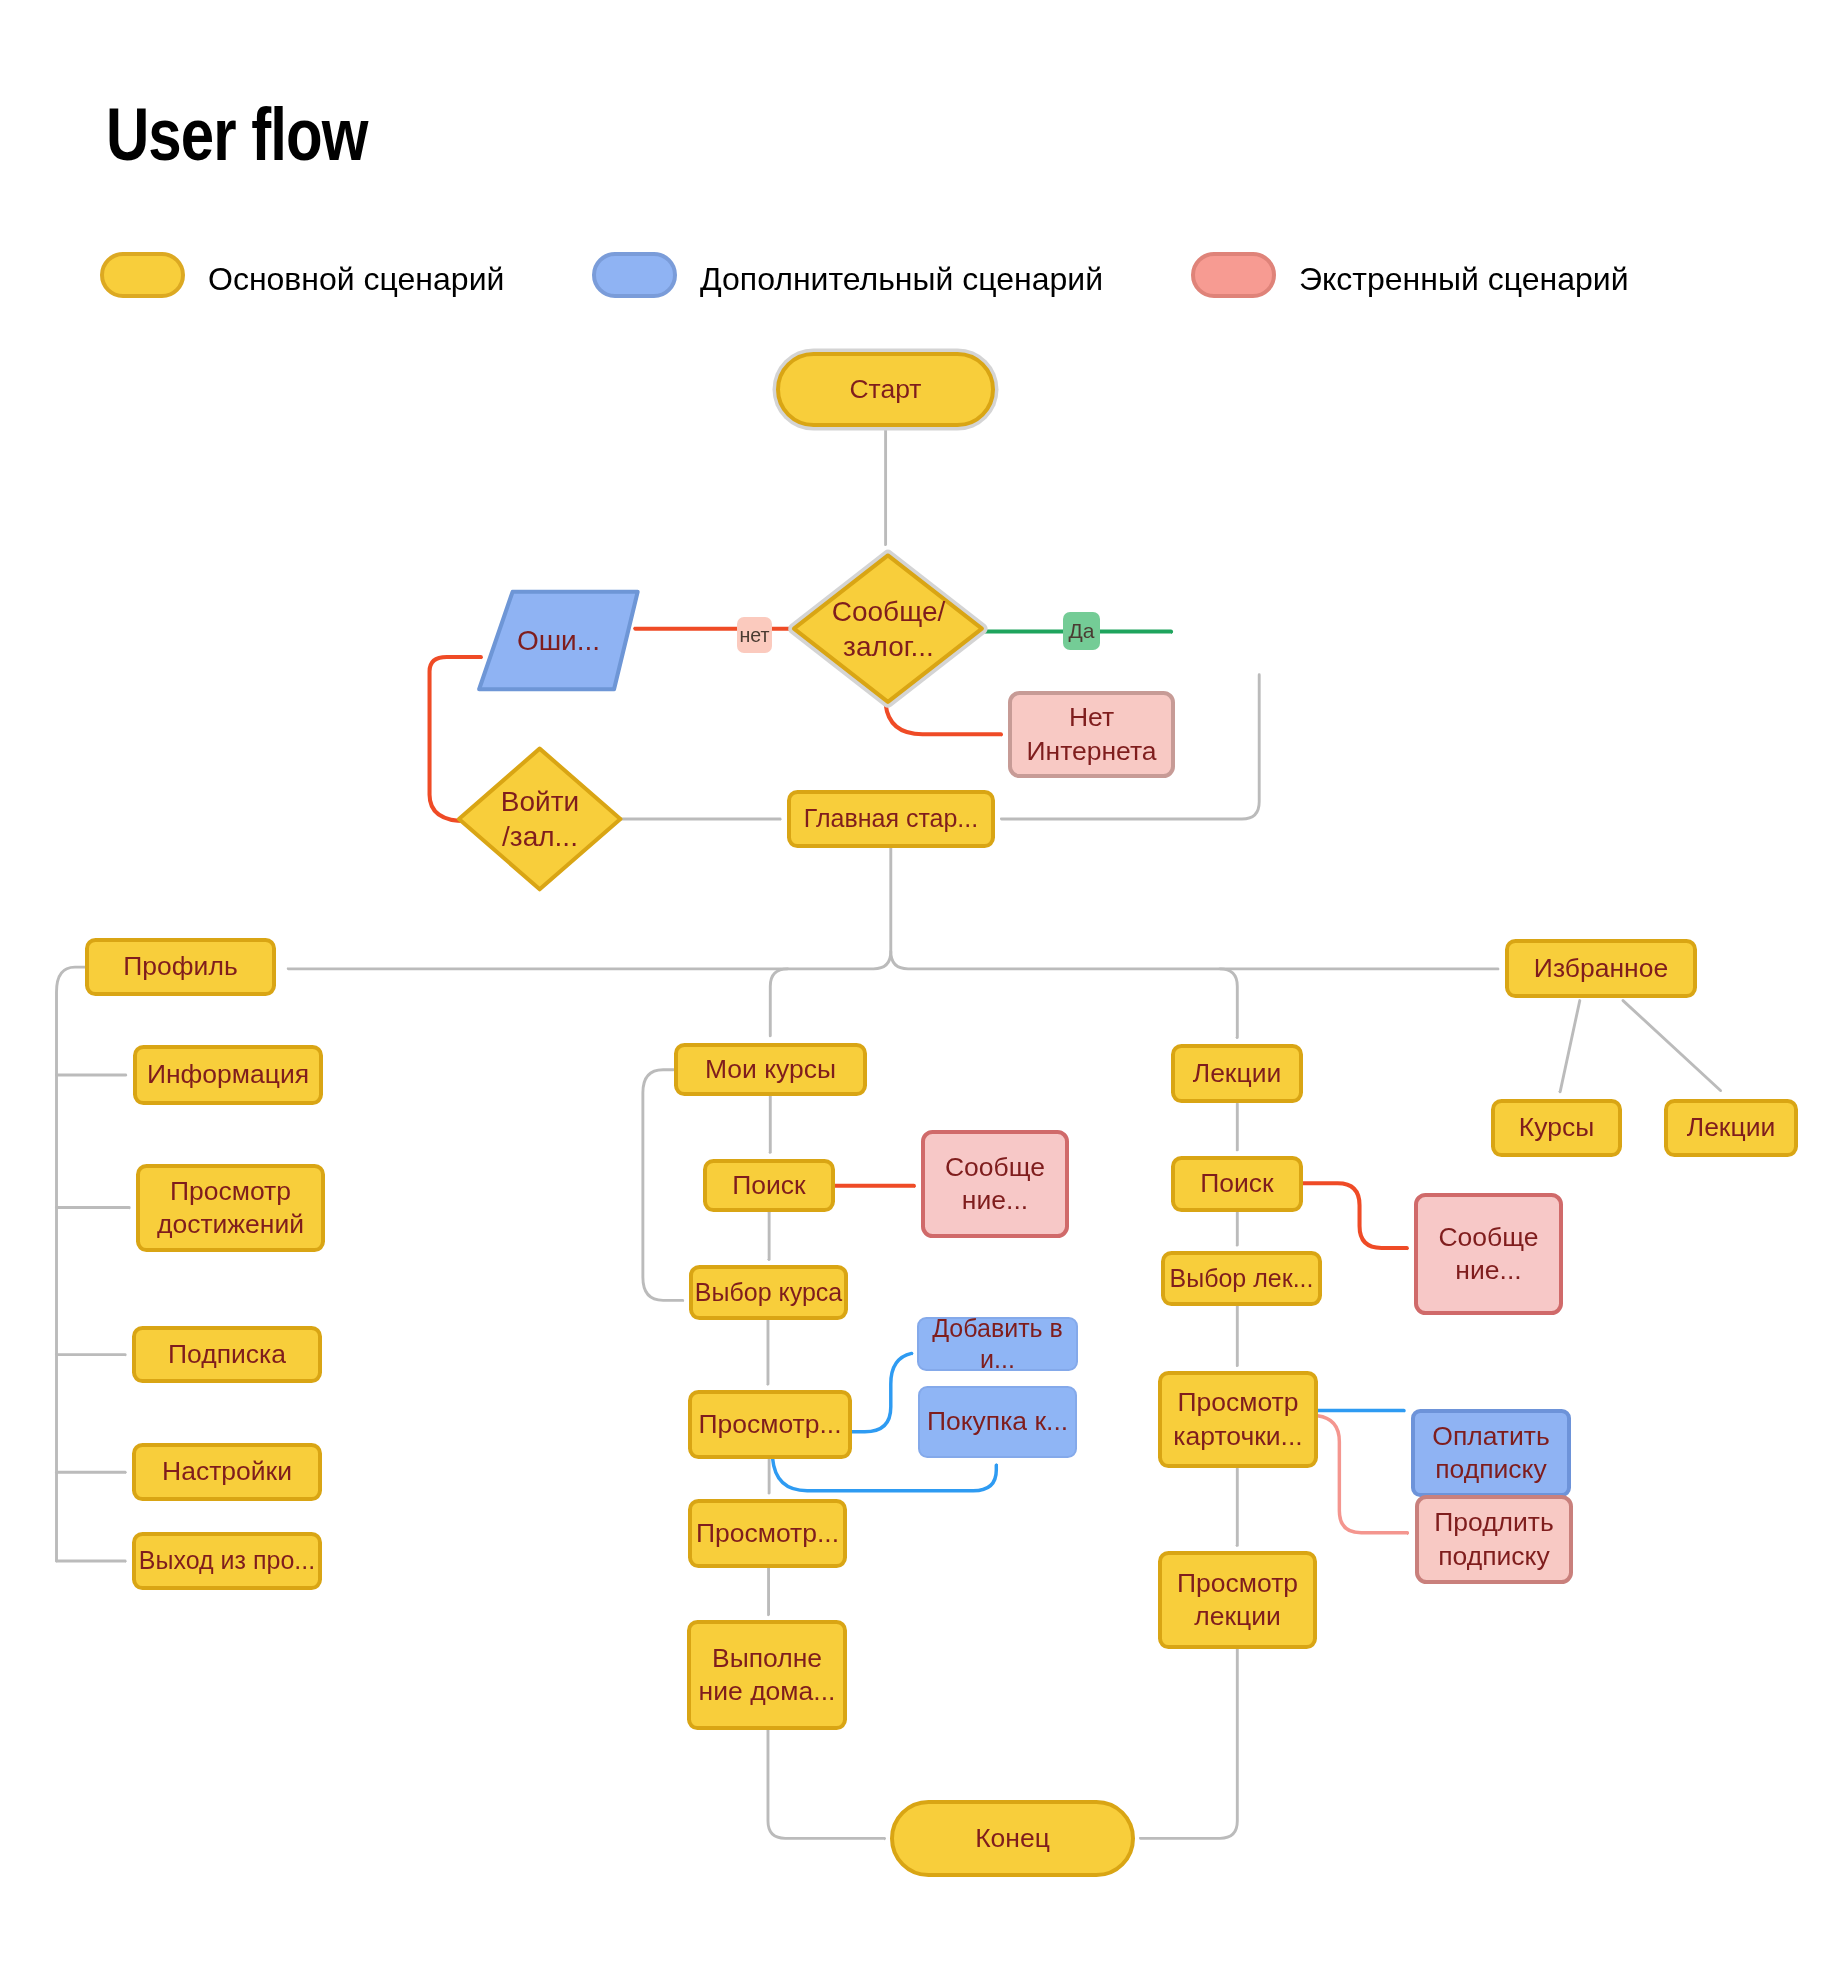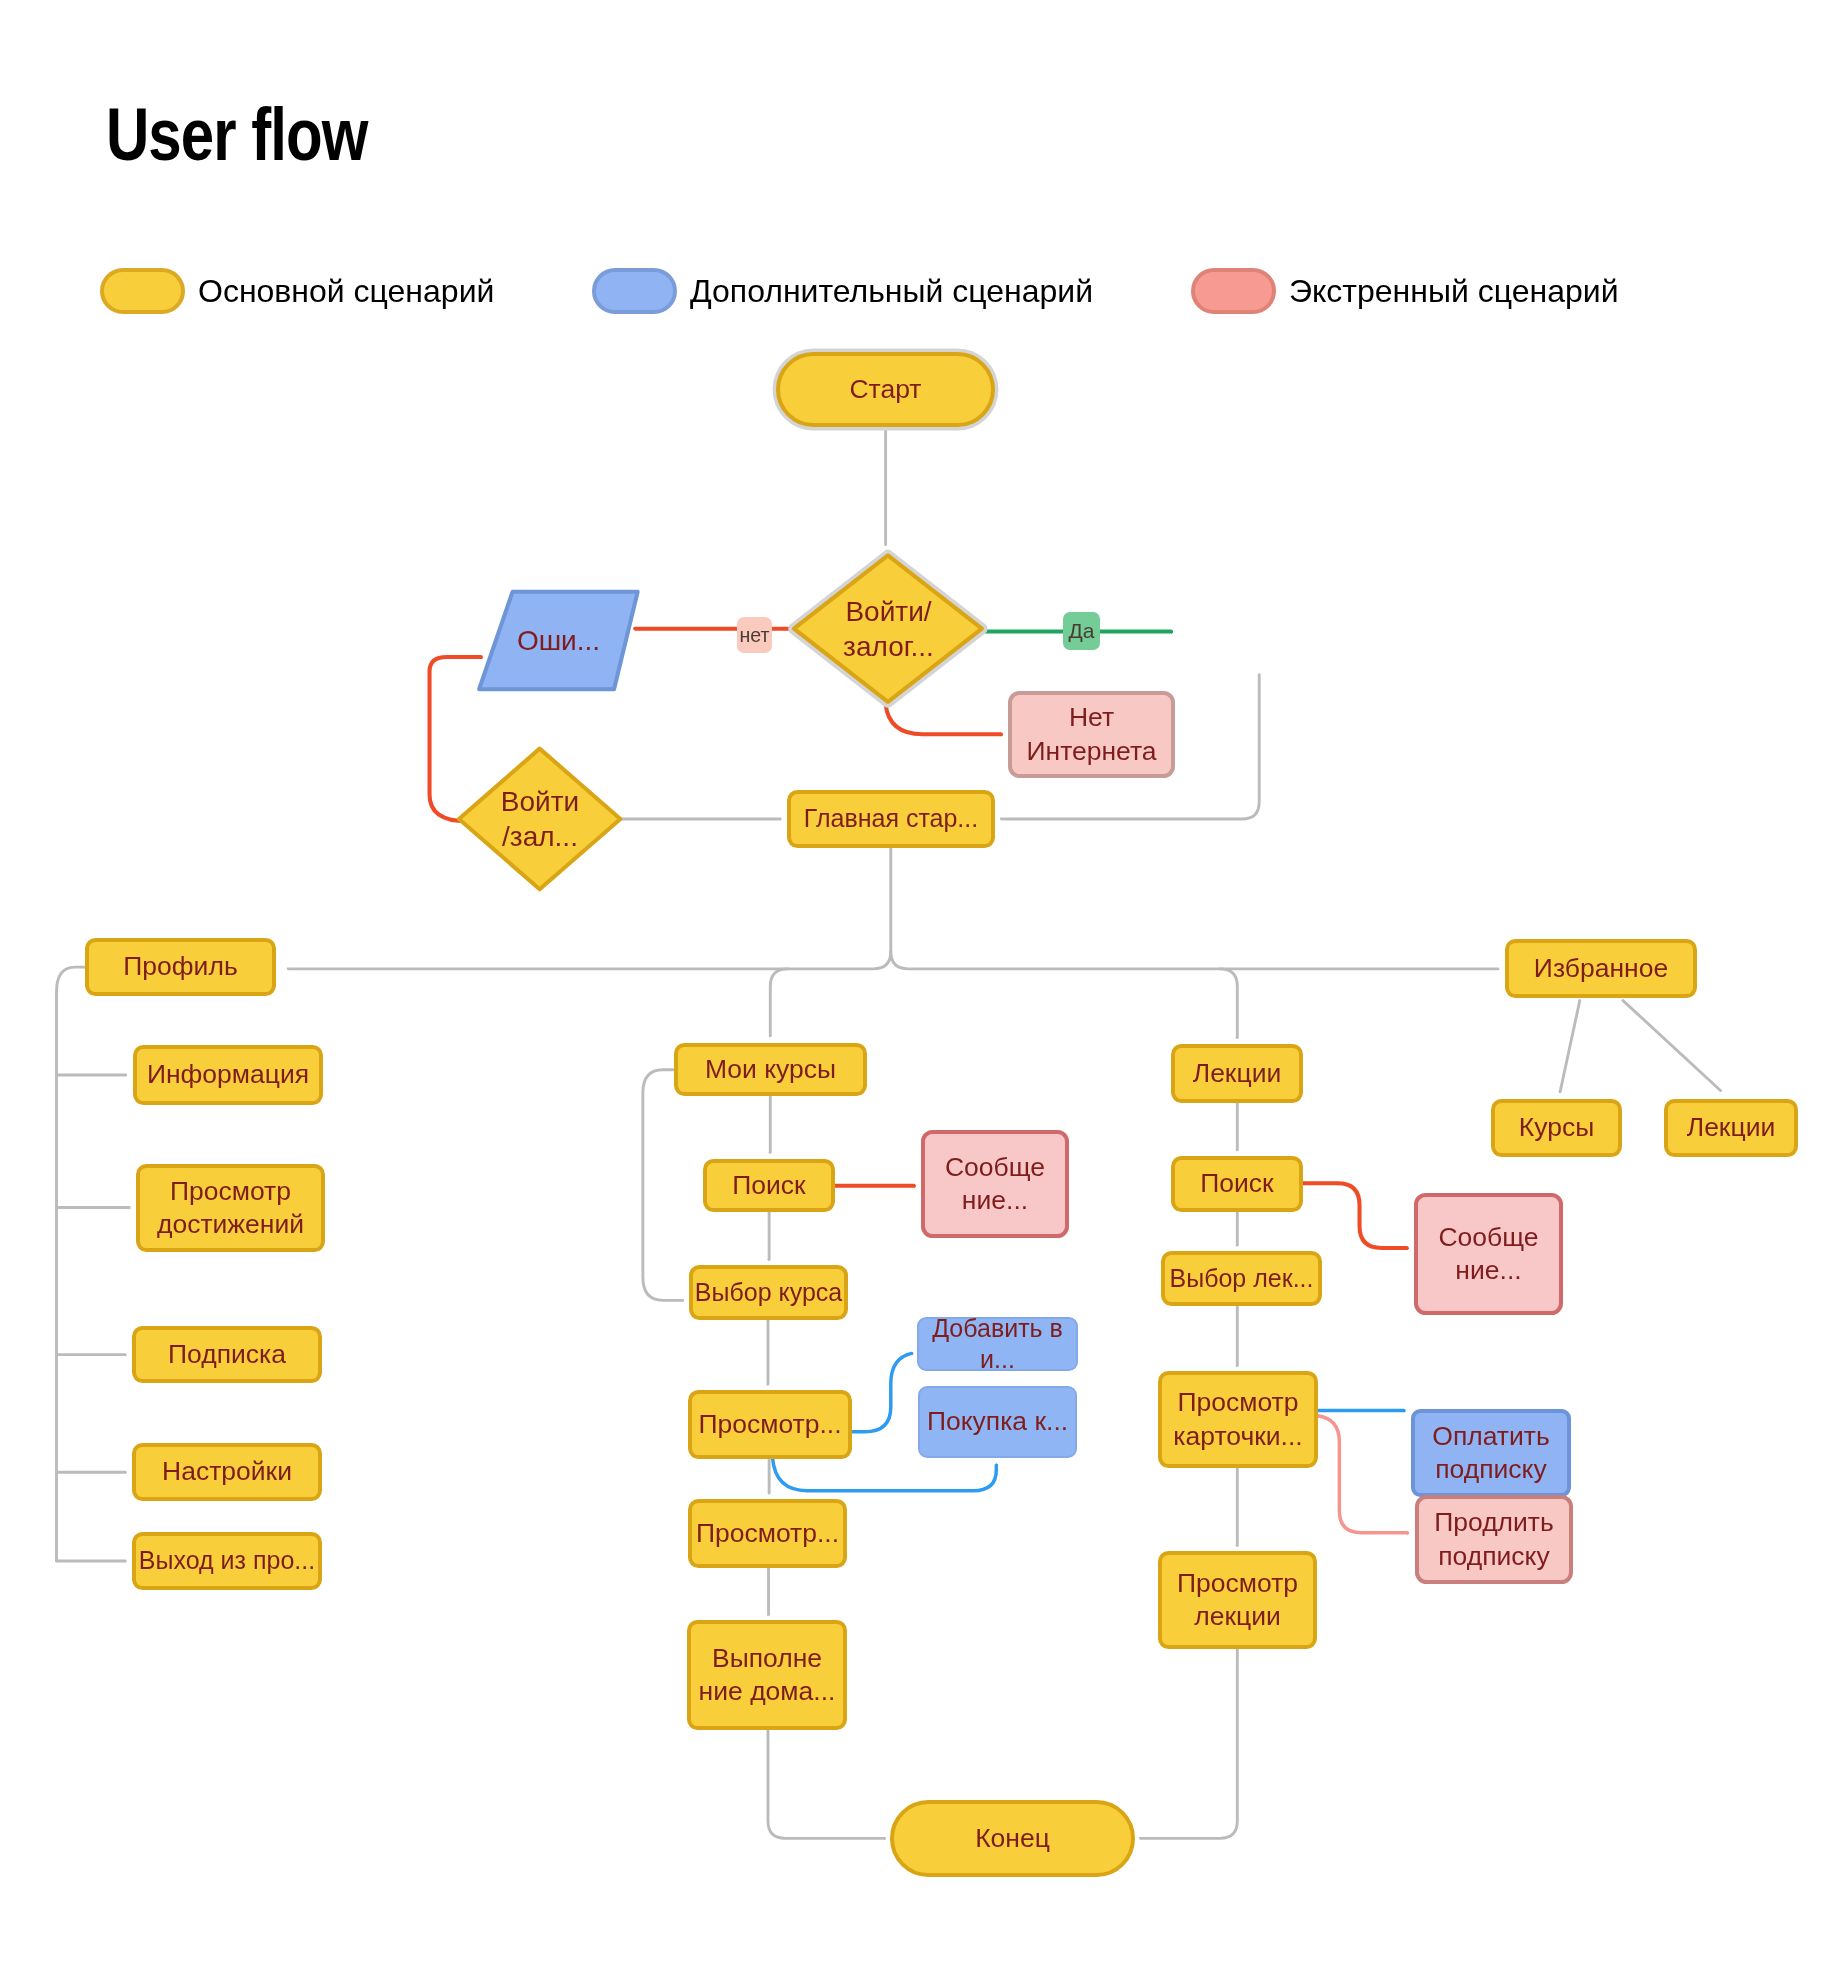--- a/index.html
+++ b/index.html
@@ -1,21 +1,21 @@
 <!DOCTYPE html>
 <html style="font-size:9.2px"><head>
 <meta charset="utf-8">
 <style>
   html,body{margin:0;padding:0;background:#ffffff;}
   #canvas{position:relative;width:1845px;height:1985px;background:#ffffff;overflow:hidden;
           font-family:"Liberation Sans","DejaVu Sans",sans-serif;color:#333;}
   #edges{position:absolute;left:0;top:0;z-index:0;}
   .page-title{position:absolute;left:106px;top:91px;font-size:75px;font-weight:700;color:#000;
               letter-spacing:-1.2px;transform:scaleX(0.80);transform-origin:left top;white-space:nowrap;}
-  .legend-item{position:absolute;top:252px;display:flex;align-items:center;gap:13px;height:46px;margin-top:16px;}
+  .legend-item{position:absolute;top:252px;display:flex;align-items:flex-end;gap:23px;height:46px;}
   .legend-pill{width:85px;height:46px;border-radius:23px;border:4px solid;box-sizing:border-box;}
   .pill-main{background:#F8CE3B;border-color:#DCA922;}
   .pill-add{background:#8FB3F3;border-color:#7A9CD9;}
   .pill-emg{background:#F79B92;border-color:#DF8379;}
   .legend-label{font-size:32px;color:#000;white-space:nowrap;}
   .node{position:absolute;z-index:2;display:flex;align-items:center;justify-content:center;
         text-align:center;font-size:26.5px;line-height:1.25;color:#7f1d1d;box-sizing:border-box;
         white-space:pre-line;}
   .yellow{background:#F8CE3B;border:4px solid #D9A514;border-radius:10.4px;}
   .pillnode{border-radius:40px;}
@@ -123,21 +123,21 @@
     <div class="legend-pill pill-add"></div>
     <div class="legend-label">Дополнительный сценарий</div>
   </div>
   <div class="legend-item" style="left:1191px;">
     <div class="legend-pill pill-emg"></div>
     <div class="legend-label">Экстренный сценарий</div>
   </div>
 
   <div class="node yellow pillnode ring" style="left:776px;top:352px;width:219px;height:75px;">Старт</div>
 
-  <div class="node ghost" style="left:802px;top:562px;width:173px;height:133px;font-size:28px;">Войти/
+  <div class="node ghost" style="left:802px;top:562px;width:173px;height:133px;font-size:28px;">Сообще/
 залог...</div>
 
   <div class="node ghost" style="left:479px;top:592px;width:159px;height:97px;font-size:28px;">Оши...</div>
 
   <div class="edge-chip chip-no" style="left:737px;top:617px;width:35px;height:36px;font-size:19.6px;">нет</div>
   <div class="edge-chip chip-yes" style="left:1063px;top:612px;width:37px;height:38px;">Да</div>
 
 
   <div class="node pink" style="left:1008px;top:691px;width:167px;height:87px;">Нет
 Интернета</div>

